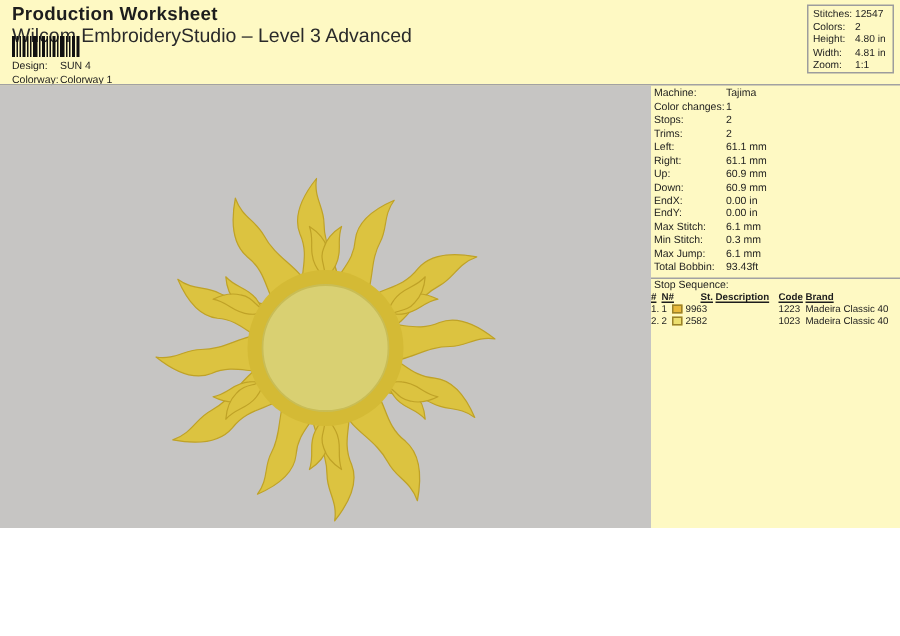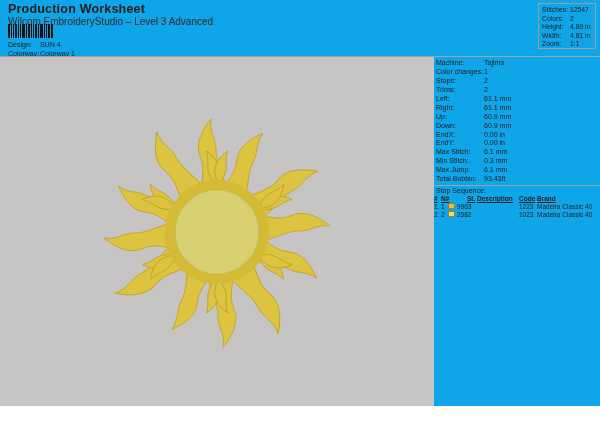--- a/index.html
+++ b/index.html
@@ -1,22 +1,22 @@
 <!DOCTYPE html>
 <html><head>
 <meta charset="utf-8">
 <style>
   html,body{margin:0;padding:0;background:#fff;}
-  .page{position:relative;width:600px;height:406px;background:#0ea5e9;
+  .page{position:relative;width:600px;height:352px;background:#fef9c3;
         font-family:"Liberation Sans",sans-serif;color:#1d1d1d;overflow:hidden;}
   .abs{position:absolute;}
 
   
   .title{left:8px;top:2px;font-size:12.5px;font-weight:bold;letter-spacing:.2px;}
-  .subtitle{left:8px;top:16px;font-size:10px;color:#2a2a2a;}
+  .subtitle{left:8px;top:16px;font-size:13px;color:#2a2a2a;}
   .barcode{left:8px;top:24px;}
   .meta-row{left:8px;font-size:7px;}
   .meta-row .lbl{display:inline-block;width:30px;}
   .design-row{top:41px;}
   .colorway-row{top:50px;}
 
   .stats-box{left:538px;top:3px;width:58px;height:46px;border:1px solid #9d9d9d;
              padding:2px 0 0 3px;box-sizing:border-box;}
   .stat-row{height:8.6px;font-size:6.8px;white-space:nowrap;}
   .stat-row .lbl{display:inline-block;width:28px;}

